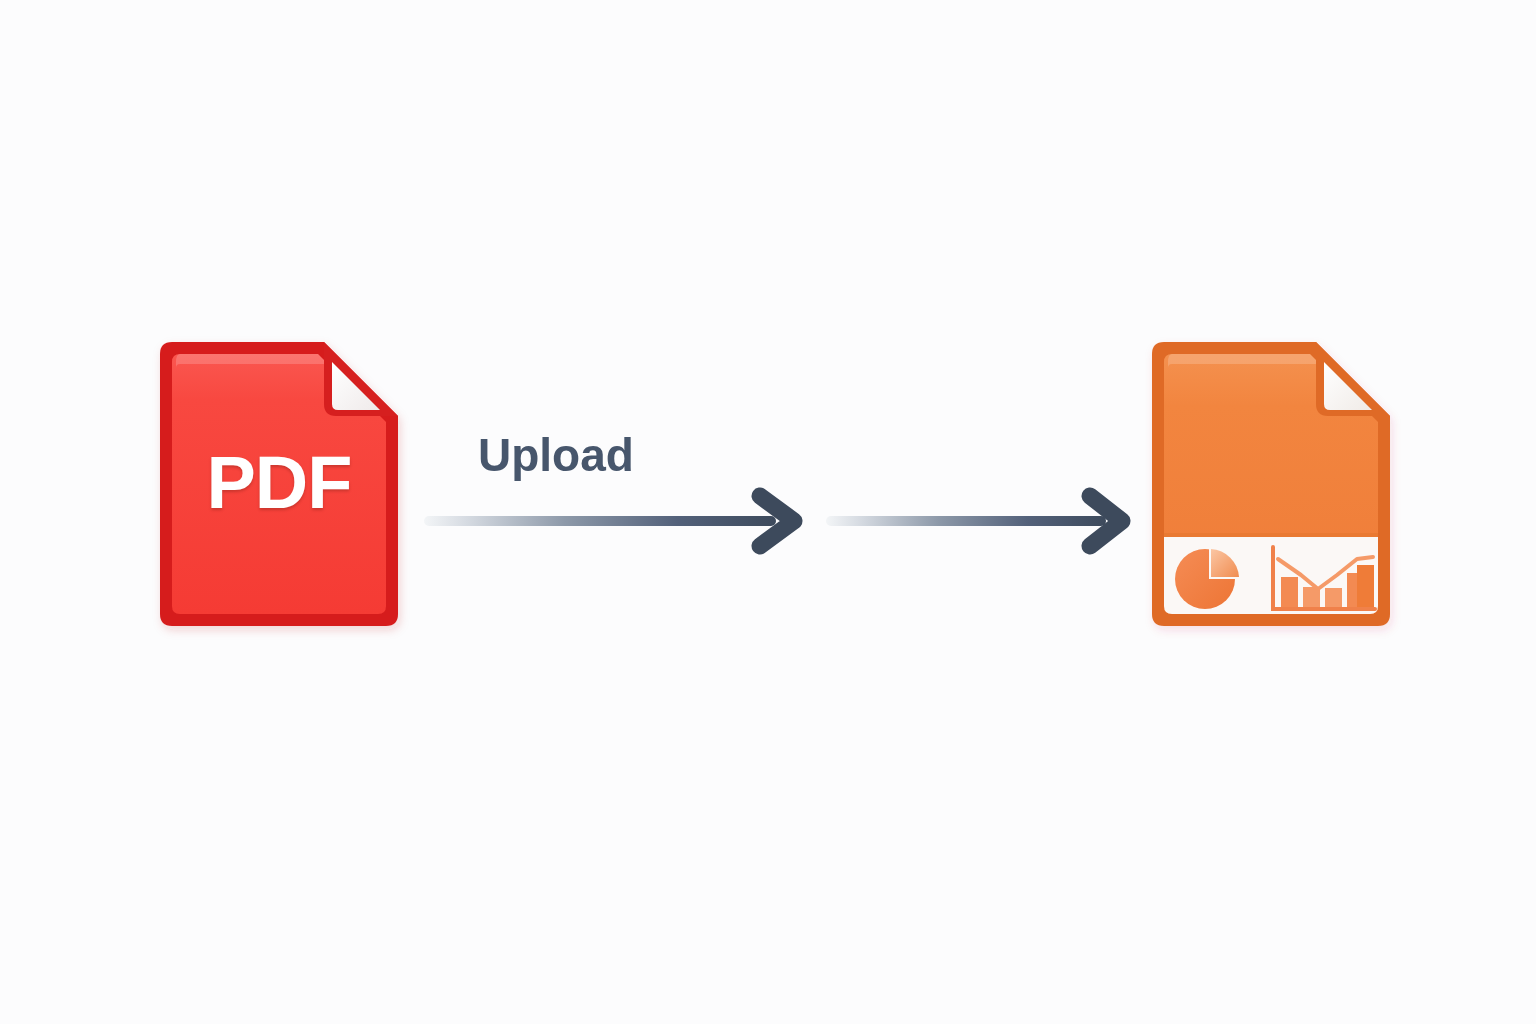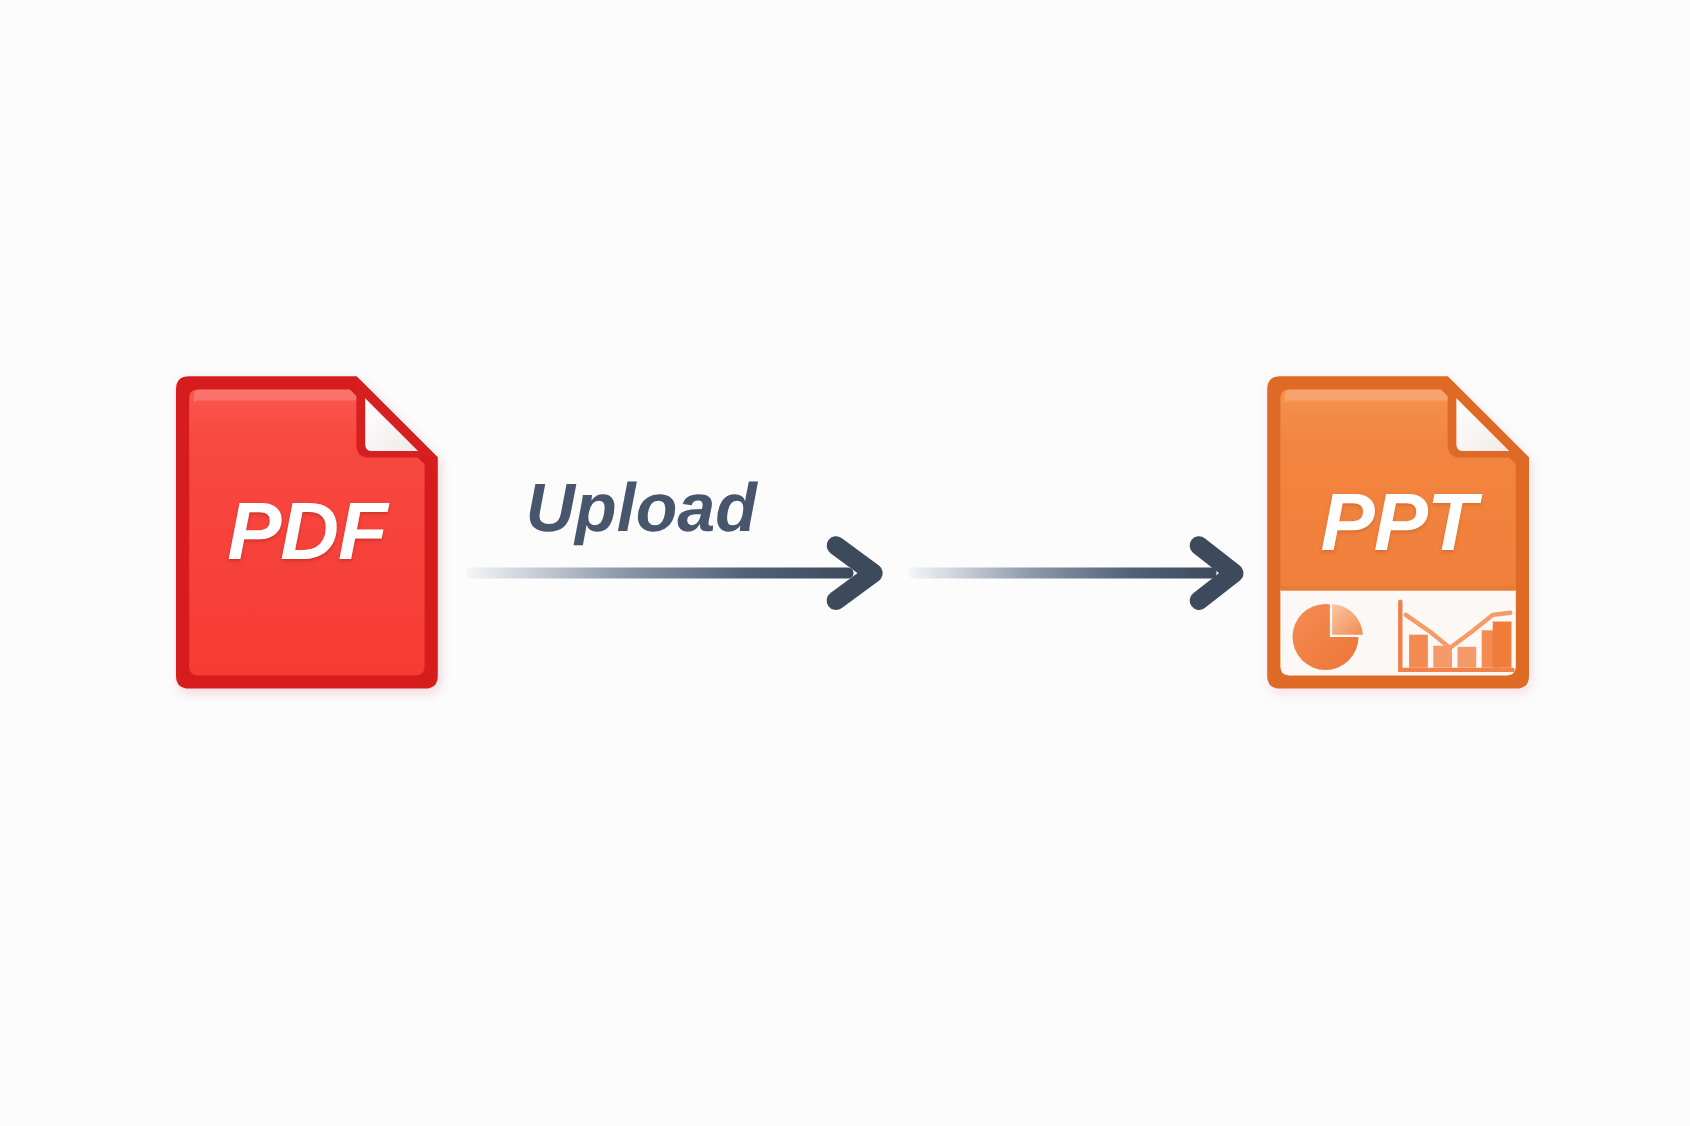--- a/index.html
+++ b/index.html
@@ -11,21 +11,20 @@
     height: 1024px;
     background: #fcfcfd;
     font-family: "Liberation Sans", sans-serif;
     overflow: hidden;
   }
 
   #stage {
     position: relative;
     width: 1536px;
     height: 1024px;
-    font-style: italic;
   }
 
   
   .file-icon {
     position: absolute;
     width: 246px;
     height: 292px;
   }
   .file-icon svg {
     display: block;
@@ -75,21 +74,21 @@
   .step-arrow svg { display: block; width: 100%; height: 100%; overflow: visible; }
 
   #arrow-upload  { left: 424px; top: 490px; width: 384px; }
   #arrow-convert { left: 826px; top: 490px; width: 310px; }
 
   
   .step-label {
     position: absolute;
     color: #47566c;
     font-weight: bold;
-    font-size: 62px;
+    font-size: 46px;
     line-height: 1;
     letter-spacing: 0px;
     white-space: nowrap;
     font-family: "Liberation Sans", sans-serif;
   }
   #label-upload  { left: 478px; top: 432px; }
   #label-convert { left: 838px; top: 432px; }
 </style>
 </head>
 <body>
@@ -181,21 +180,20 @@
       <path d="M16 4 H168 L242 78 V276 Q242 288 230 288 H16 Q4 288 4 276 V16 Q4 4 16 4 Z" fill="#df6a26" filter="url(#pptShadow)"></path>
       <path d="M24 16 H162 L230 84 V268 Q230 276 222 276 H24 Q16 276 16 268 V24 Q16 16 24 16 Z" fill="url(#pptBody)"></path>
       <path d="M24 16 H162 L172 26 H24 Q20 26 20 30 V24 Q20 16 24 16 Z" fill="#ffffff" opacity="0.18"></path>
 
       <path d="M16 198 H230 V268 Q230 276 222 276 H24 Q16 276 16 268 Z" fill="#fbf8f6"></path>
       <rect x="16" y="195" width="214" height="4" fill="#e97a33"></rect>
 
       <path d="M168 4 L242 78 H180 Q168 78 168 66 Z" fill="#df6a26"></path>
       <path d="M176 24 L224 72 H182 Q176 72 176 66 Z" fill="url(#pptFold)"></path>
     </svg>
-    <div class="file-label">PPT</div>
   </div>
 
   <div id="ppt-thumb">
     <svg viewBox="0 0 220 80">
       <defs>
         <linearGradient id="pieGrad" x1="0" y1="0" x2="1" y2="1">
           <stop offset="0%" stop-color="#f58c55"></stop>
           <stop offset="100%" stop-color="#ed7535"></stop>
         </linearGradient>
         <linearGradient id="sliceGrad" x1="0" y1="0" x2="1" y2="1">

